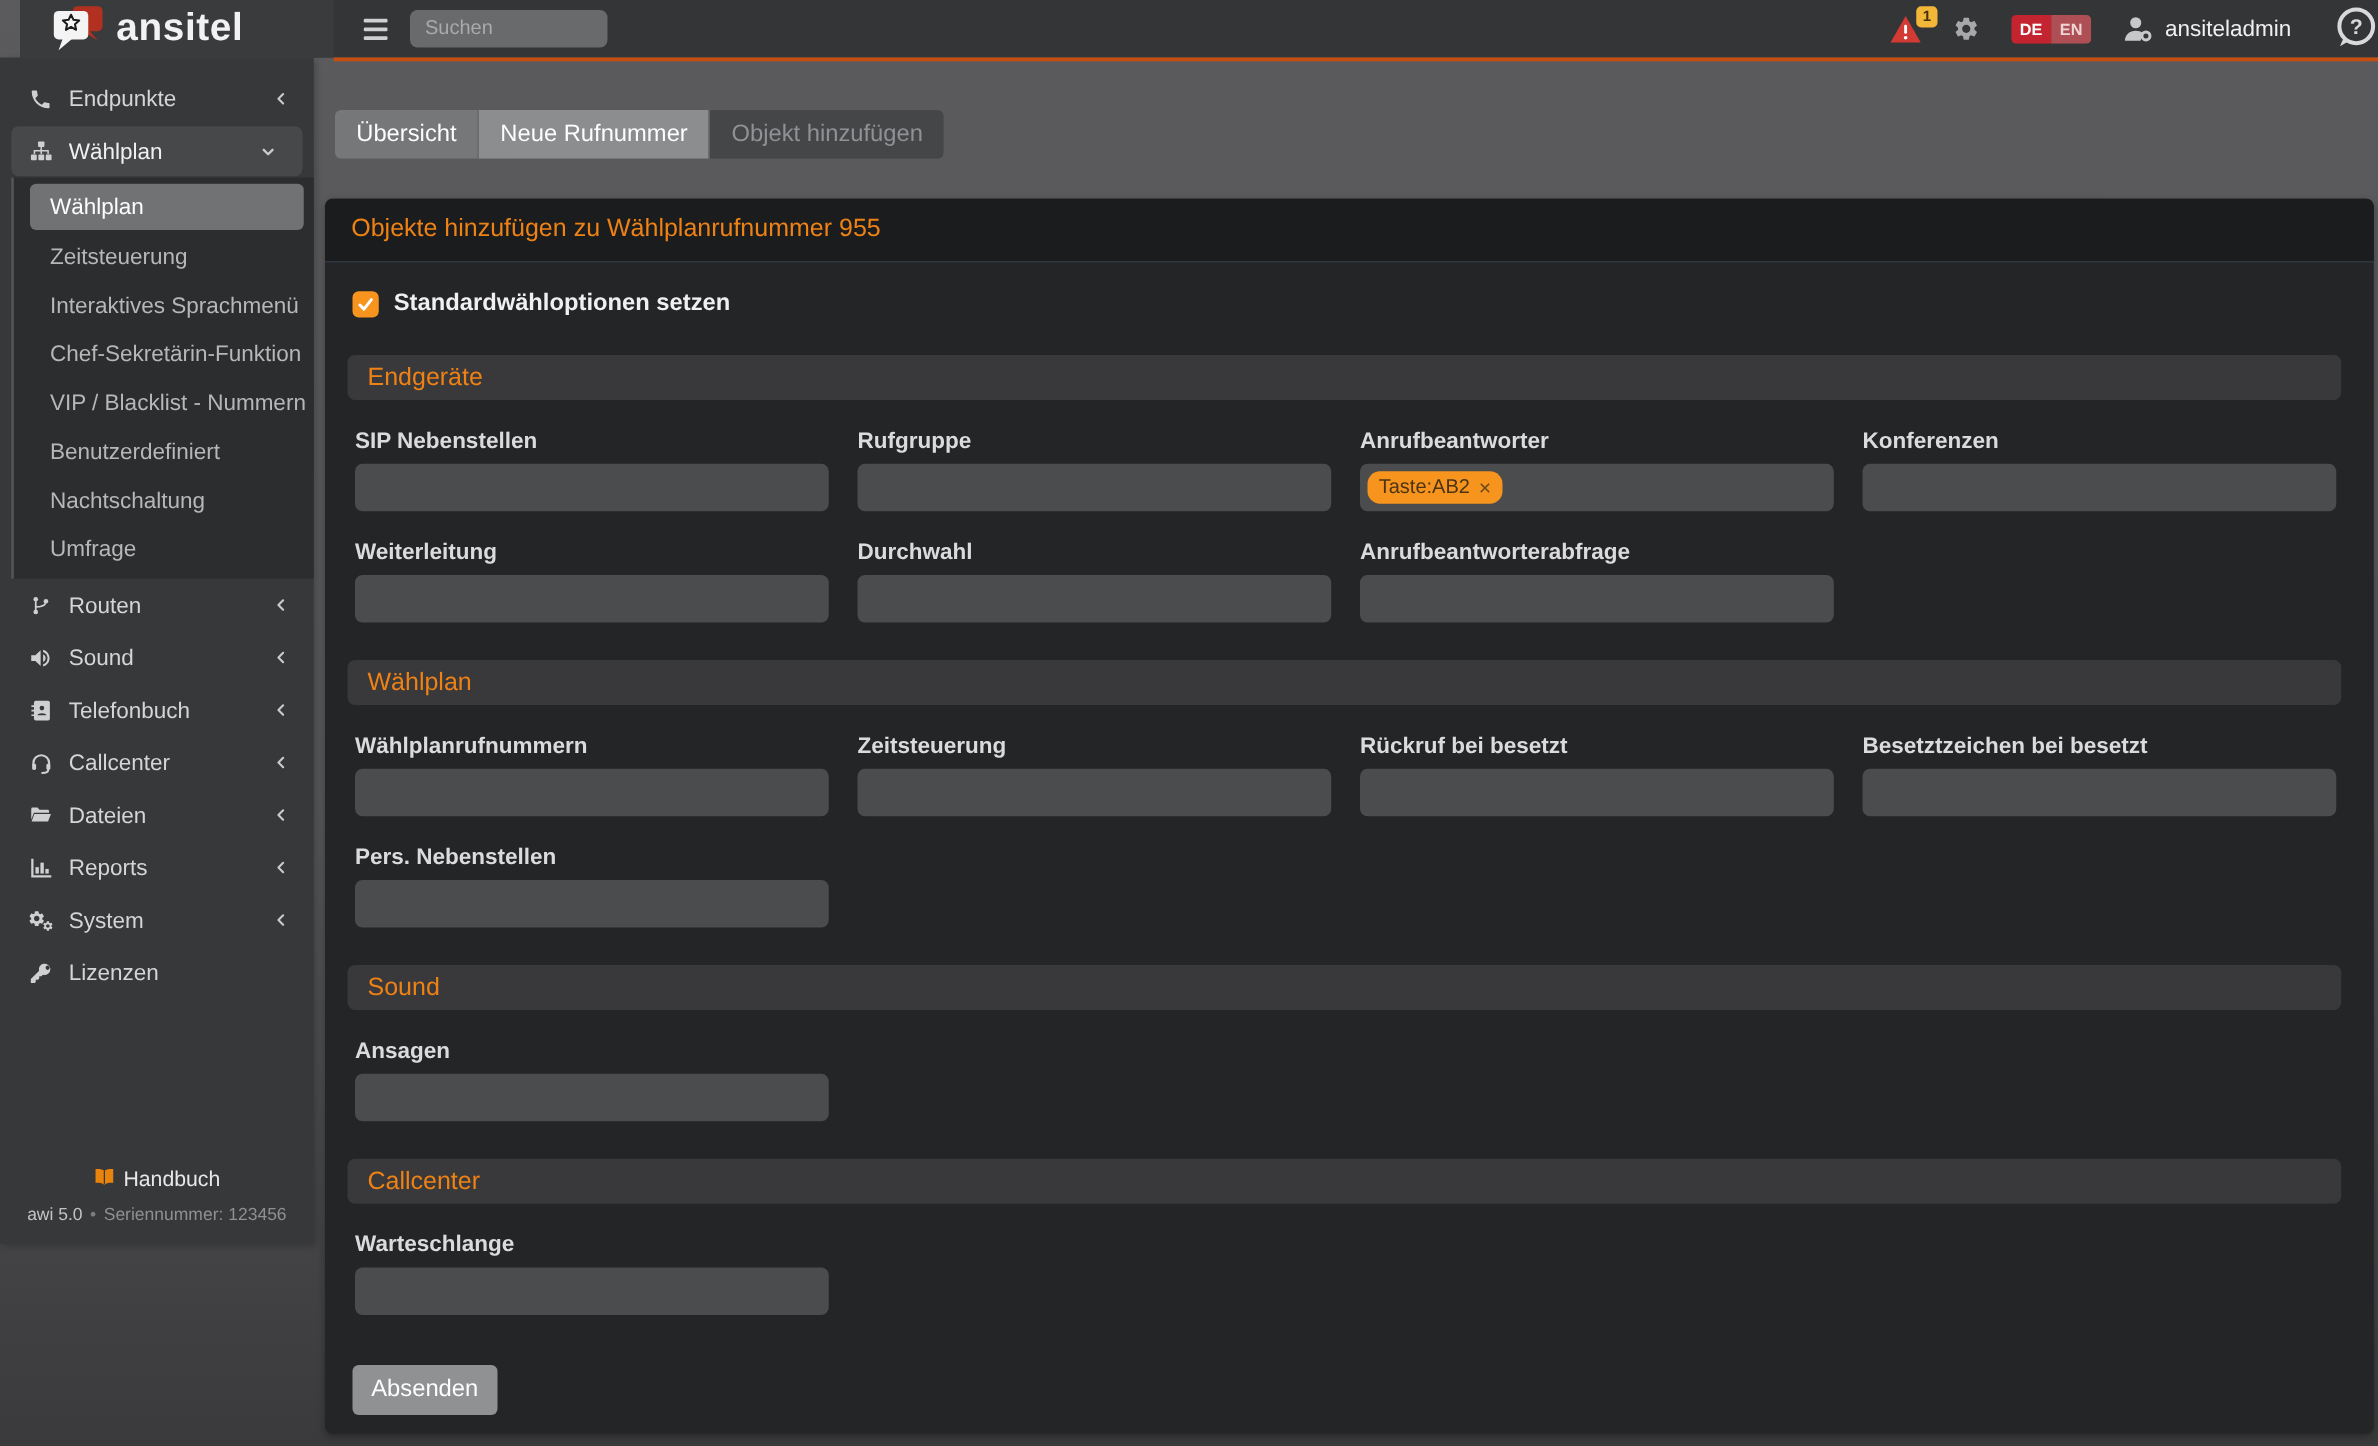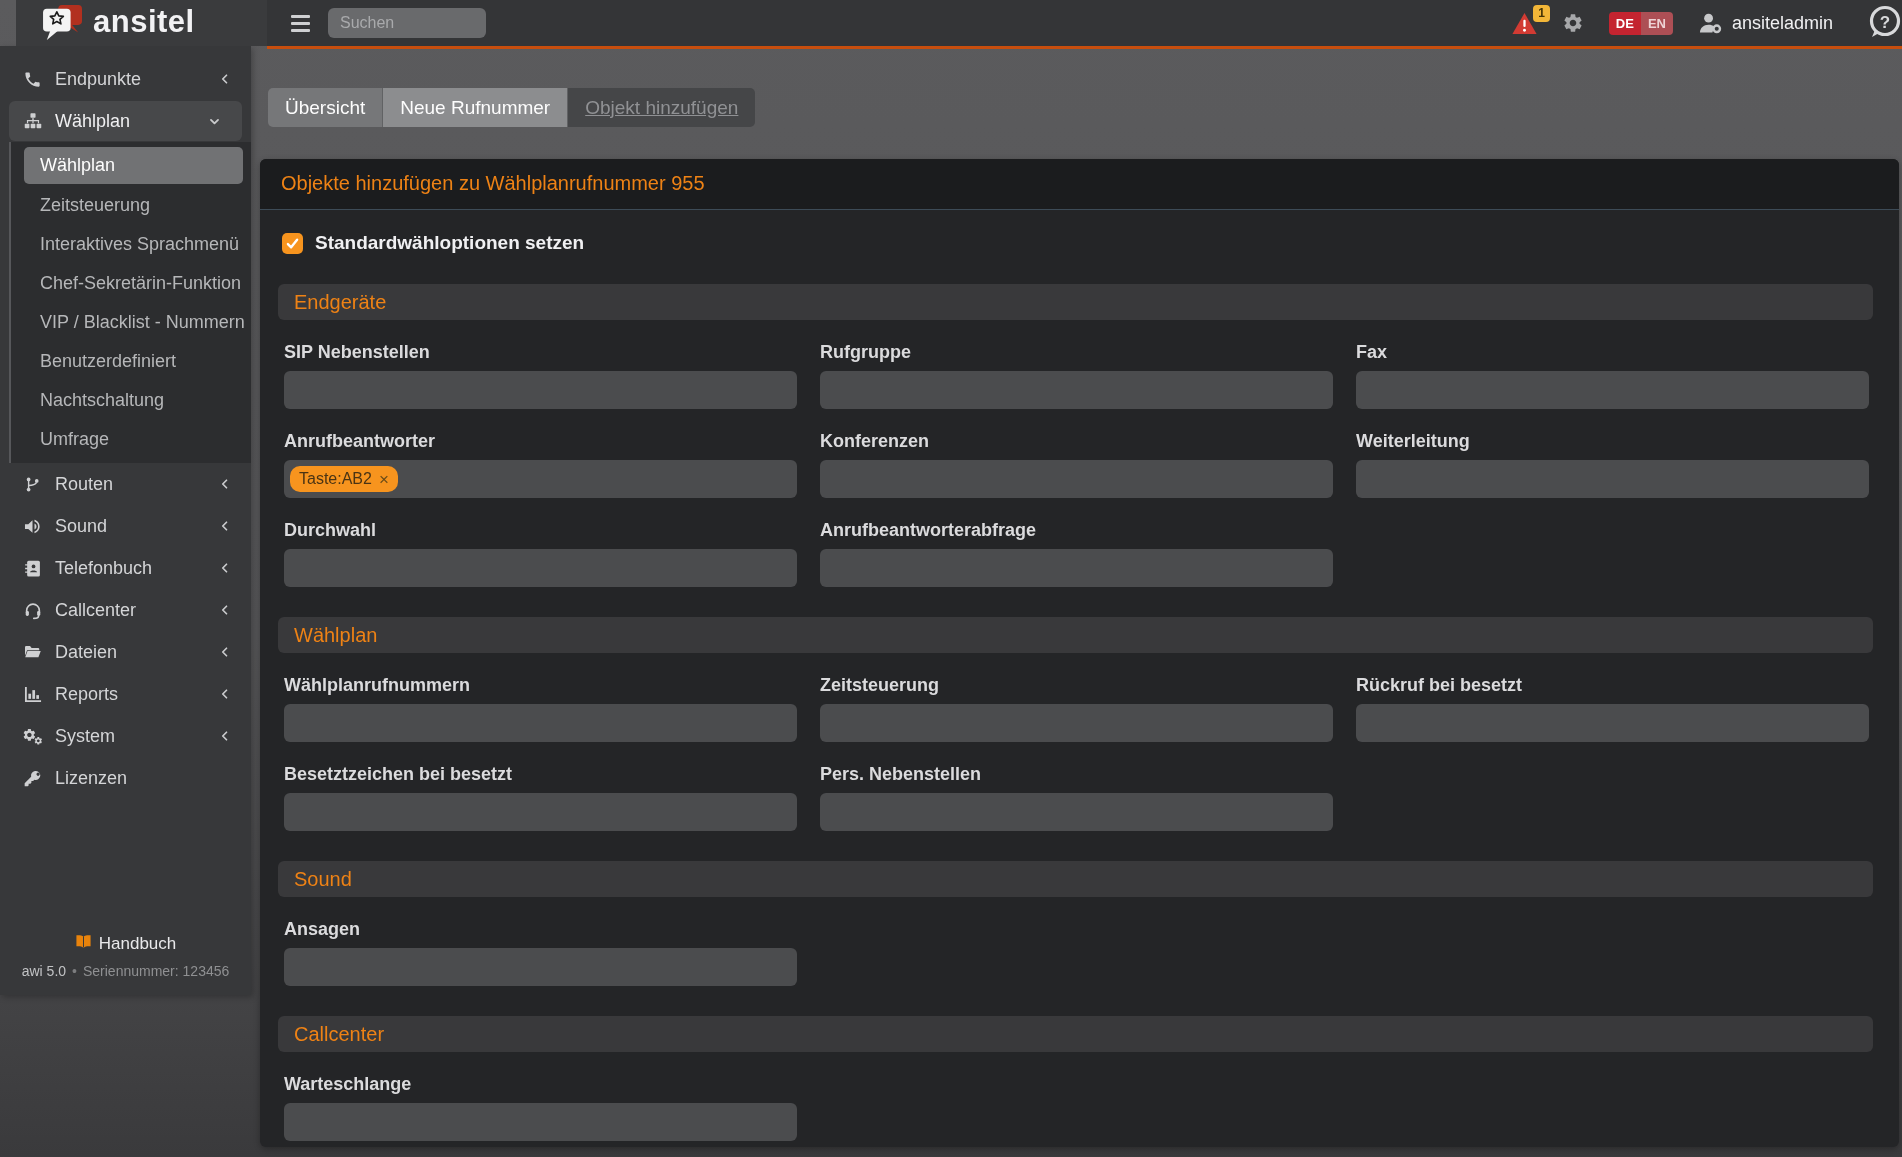--- a/index.html
+++ b/index.html
@@ -42,29 +42,29 @@
   .manual { display:inline-flex; gap:7px; font-size:17px; color:#e8e8ea; cursor:pointer; }
   .version { margin-top:9px; font-size:14px; color:#8f9092; }
   .version .v { color:#c2c3c5; }
   .version .dot { margin:0 6px; color:#7c7d7f; }
   
   .main { position:absolute; top:49px; left:251px; right:0; bottom:0; padding:39px 3px 0 9px; }
   .tabs { display:inline-flex; margin-left:8px; border-radius:5px; overflow:hidden; }
   .tab { height:39px; display:inline-flex; align-items:center; padding:0 17px; font-size:19px; color:#fdfdfd; background:#767779; cursor:pointer; }
   .tab + .tab { border-left:1px solid #616264; }
   .tab.lighter { background:#8c8d8f; }
-  .tab.disabled { background:#454648; color:#909194; cursor:default;text-decoration:underline; }
+  .tab.disabled { background:#454648; color:#909194; cursor:default; }
   .card { margin-top:32px; background:#242527; border-radius:6px; box-shadow:0 2px 6px rgba(0,0,0,.3); height:988px; }
   .card-header { background:#1b1c1e; border-radius:6px 6px 0 0; border-bottom:1px solid #3d4b57; padding:13px 21px 14px; font-size:20px; color:#ee8215; }
   .card-body { padding:22px 26px 14px 18px; }
   .check-row { display:flex; align-items:center; gap:12px; margin-left:4px; cursor:pointer; }
   .checkbox { width:21px; height:21px; background:#f7941e; border-radius:5px; display:inline-flex; align-items:center; justify-content:center; }
   .check-label { font-size:19px; font-weight:bold; color:#f0f0f2; }
   .section-bar { margin-top:30px; height:36px; background:#39393b; border-radius:6px; display:flex; align-items:center; padding-left:16px; font-size:20px; color:#ee8215; }
-  .fields { display:grid; grid-template-columns:repeat(3, 1fr); column-gap:23px; padding:0 4px 0 6px; }
+  .fields { display:grid; grid-template-columns:repeat(4, 1fr); column-gap:23px; padding:0 4px 0 6px; }
   .field { }
   .field-label { margin-top:22px; font-size:18px; font-weight:bold; color:#dbdbdd; }
   .field input, .tag-input { margin-top:8px; width:100%; height:38px; background:#4b4c4e; border:none; border-radius:6px; color:#e9e9eb; font-size:17px; font-family:inherit; padding:0 10px; }
   .tag-input { display:flex; align-items:center; padding:0 6px; }
   .chip { background:#f7941e; color:#4a3414; font-size:16px; border-radius:10px; padding:4px 9px; display:inline-flex; align-items:center; gap:7px; }
   .chip .x { font-size:17px; color:#6b4c18; cursor:pointer; line-height:1; }
   .submit { margin-top:40px; margin-left:4px; background:#909193; color:#fdfdfd; border:none; border-radius:5px; font-size:19px; font-family:inherit; padding:9px 15px; cursor:pointer; }
   svg { display:block; }
 </style>
 </head>
@@ -322,21 +322,20 @@
               <polyline points="3.5,13 9.5,19 20.5,5"></polyline>
             </svg>
         </span>
         <span class="check-label">Standardwähloptionen setzen</span>
       </label>
       <div id="sections">
           <div class="section-bar">Endgeräte</div>
           <div class="fields">
             <div class="field"><div class="field-label">SIP Nebenstellen</div><input type="text" style=""></div>
             <div class="field"><div class="field-label">Rufgruppe</div><input type="text" style=""></div>
-            <div class="field"><div class="field-label">Fax</div><input type="text" style=""></div>
             <div class="field">
               <div class="field-label">Anrufbeantworter</div>
               <div class="tag-input">
                 <span class="chip">
                   <span>Taste:AB2</span>
                   <span class="x">×</span>
                 </span>
               </div>
             </div>
             <div class="field"><div class="field-label">Konferenzen</div><input type="text" style=""></div>

